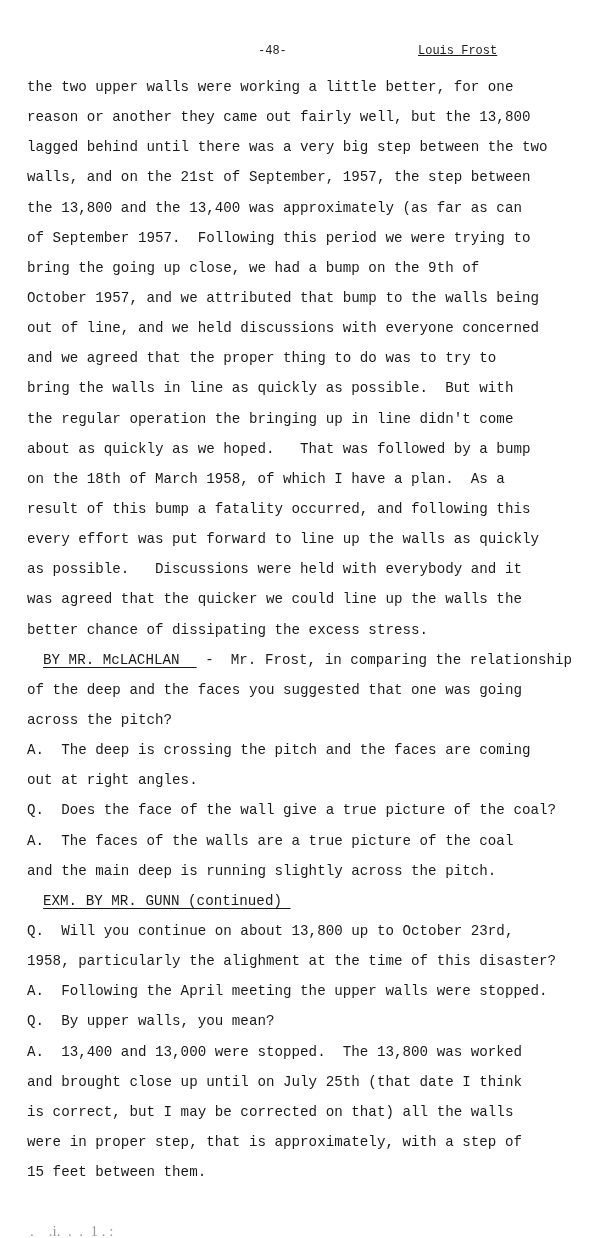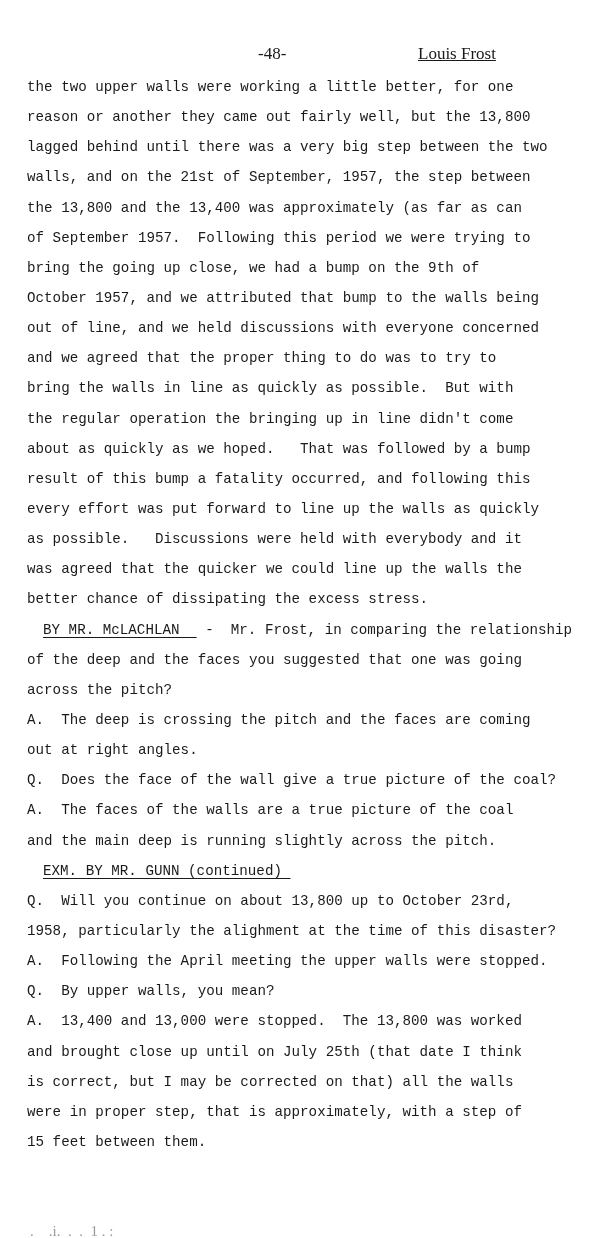--- a/index.html
+++ b/index.html
@@ -21,22 +21,21 @@
       top: 0;
       width: 610px;
       height: 1238px;
     }
     .header {
       position: absolute;
       top: 44px;
       left: 0;
       width: 610px;
       height: 20px;
-      font-size: 17px;
-      font-family: Liberation Serif, serif;
+      font-size: 12px;
     }
     .page-number {
       position: absolute;
       left: 258px;
       top: 0;
     }
     .witness-name {
       position: absolute;
       left: 418px;
       top: 0;
@@ -90,20 +89,21 @@
     <div class="line">walls, and on the 21st of September, 1957, the step between</div>
     <div class="line">the 13,800 and the 13,400 was approximately (as far as can</div>
     <div class="line">of September 1957.  Following this period we were trying to</div>
     <div class="line">bring the going up close, we had a bump on the 9th of</div>
     <div class="line">October 1957, and we attributed that bump to the walls being</div>
     <div class="line">out of line, and we held discussions with everyone concerned</div>
     <div class="line">and we agreed that the proper thing to do was to try to</div>
     <div class="line">bring the walls in line as quickly as possible.  But with</div>
     <div class="line">the regular operation the bringing up in line didn't come</div>
     <div class="line">about as quickly as we hoped.   That was followed by a bump</div>
+    <div class="line">on the 18th of March 1958, of which I have a plan.  As a</div>
     <div class="line">result of this bump a fatality occurred, and following this</div>
     <div class="line">every effort was put forward to line up the walls as quickly</div>
     <div class="line">as possible.   Discussions were held with everybody and it</div>
     <div class="line">was agreed that the quicker we could line up the walls the</div>
     <div class="line">better chance of dissipating the excess stress.</div>
     <div class="line"><span class="u">BY MR. McLACHLAN  </span><span> -  Mr. Frost, in comparing the relationship</span></div>
     <div class="line">of the deep and the faces you suggested that one was going</div>
     <div class="line">across the pitch?</div>
     <div class="line">A.  The deep is crossing the pitch and the faces are coming</div>
     <div class="line">out at right angles.</div>

